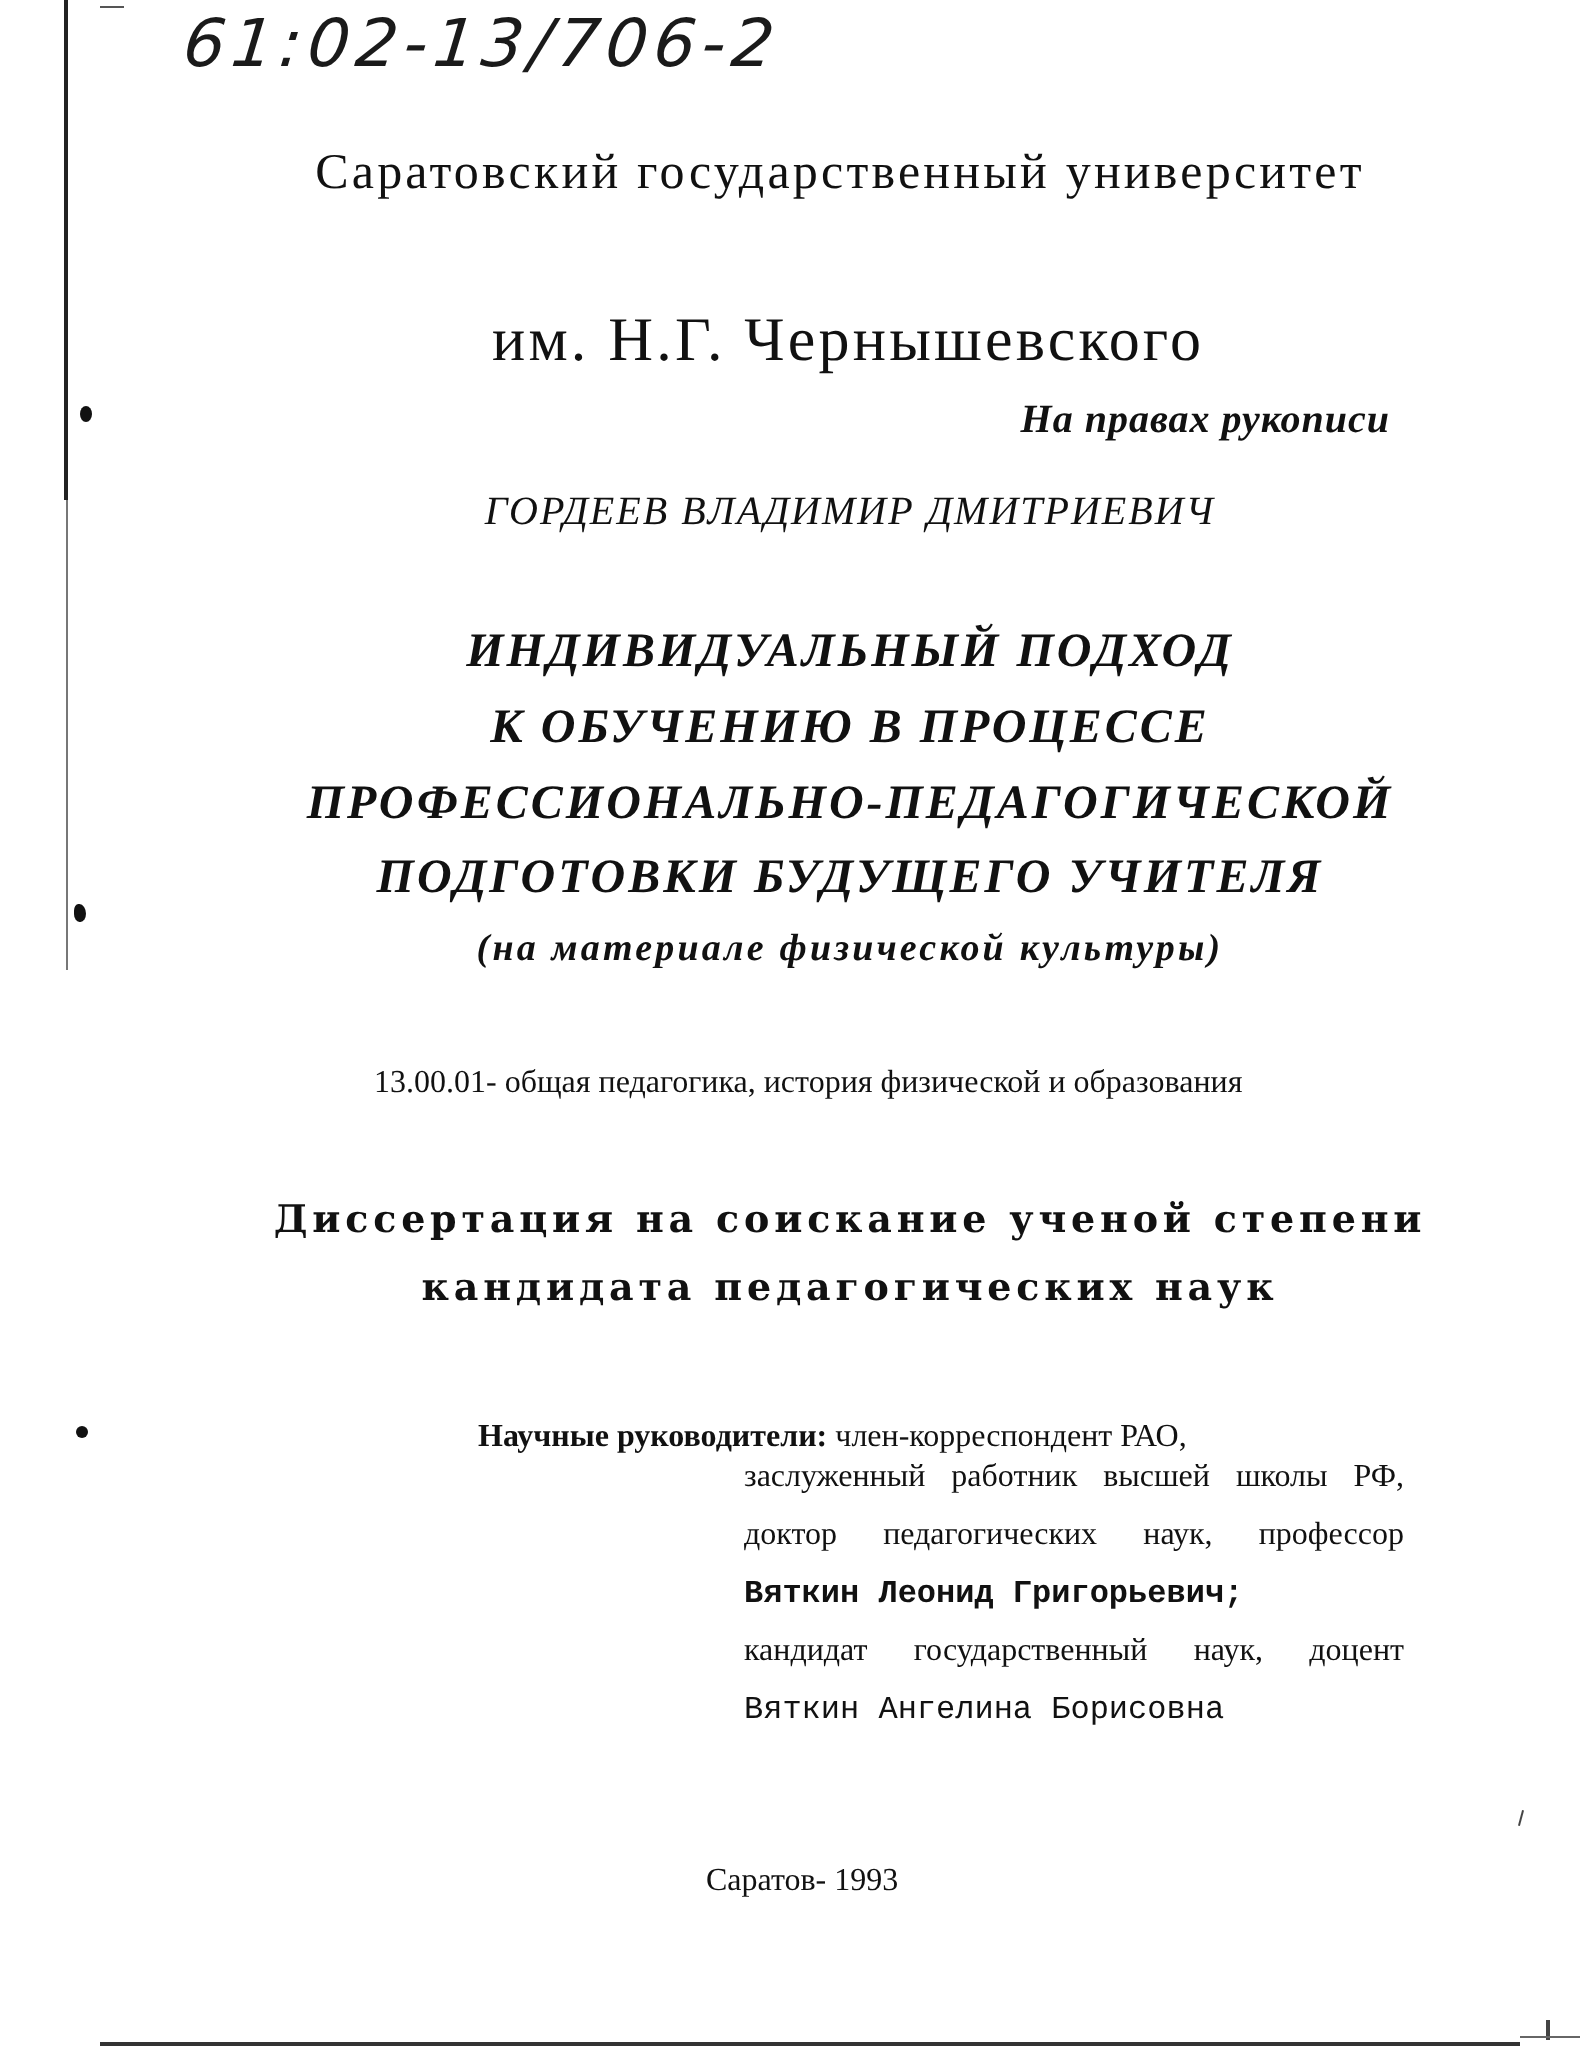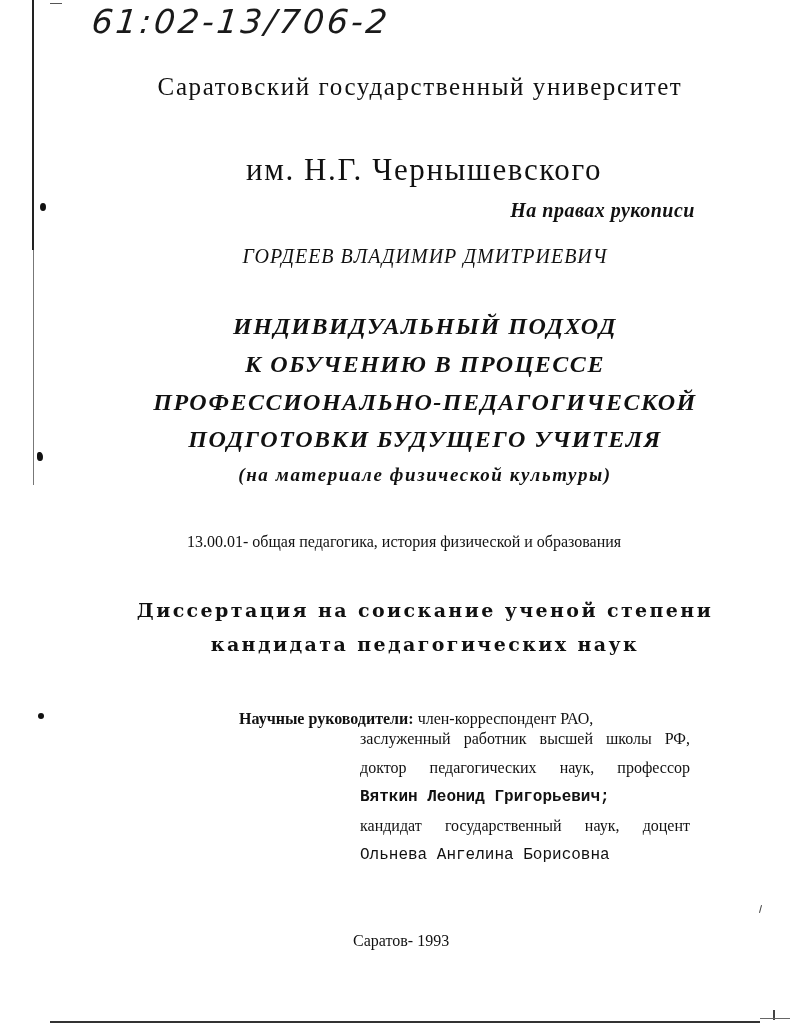--- a/index.html
+++ b/index.html
@@ -17,21 +17,21 @@
   .mark { background: #111; border-radius: 50%; }
   .univ1 { left: 0; width: 840px; top: 73px; text-align: center; font-size: 25px; letter-spacing: 1.6px; }
   .univ2 { left: 246px; top: 116px; font-size: 31px; letter-spacing: 1.6px; margin-top: 36px; }
   .rights { right: 100px; top: 199px; font-size: 20px; font-style: italic; font-weight: bold; letter-spacing: 0.5px; }
   .author { left: 0; width: 850px; top: 245px; text-align: center; font-size: 20px; font-style: italic; letter-spacing: 1px; }
   .title { left: 0; width: 850px; text-align: center; font-size: 24px; font-style: italic; font-weight: 900; letter-spacing: 1.5px; }
   .subtitle { left: 0; width: 850px; top: 464px; text-align: center; font-size: 19px; font-style: italic; font-weight: 900; letter-spacing: 1.6px; }
   .specialty { left: 187px; top: 533px; font-size: 16px; }
   .diss { left: 0; width: 850px; text-align: center; font-size: 19px; font-weight: bold; letter-spacing: 2.4px; font-family: "DejaVu Serif", serif; }
   .sup-row { font-size: 16px; line-height: 20px; }
-  .sup-block { left: 360px; width: 330px; text-align: justify; text-align-last: justify; }
+  .sup-block { left: 372px; width: 330px; text-align: justify; text-align-last: justify; }
   .sup-block.nojust { text-align-last: left; font-family: Liberation Mono, monospace; }
   .city { left: 353px; top: 932px; font-size: 16px; }
   .bottom-rule { left: 50px; top: 1021px; width: 710px; height: 2px; background: #333; }
   .bottom-rule2 { left: 760px; top: 1018px; width: 30px; height: 1px; background: #666; }
   .speck { background: #444; }
 </style>
 </head>
 <body>
 
 <div class="abs left-rule"></div>
@@ -64,18 +64,18 @@
 <div class="abs diss" style="top:633px;">кандидата педагогических наук</div>
 
 <div class="abs serif sup-row" style="left:239px;top:699px;margin-top:10px;">
   <b>Научные руководители:</b>
   <span>член-корреспондент РАО,</span>
 </div>
 <div class="abs serif sup-row sup-block" style="top:729px;">заслуженный работник высшей школы РФ,</div>
 <div class="abs serif sup-row sup-block" style="top:758px;">доктор педагогических наук, профессор</div>
 <div class="abs serif sup-row sup-block nojust" style="top:787px;font-weight:bold;">Вяткин Леонид Григорьевич;</div>
 <div class="abs serif sup-row sup-block" style="top:816px;">кандидат государственный наук, доцент</div>
-<div class="abs serif sup-row sup-block nojust" style="top:845px;">Ольнева Ангелина Борисовна</div>
+<div class="abs serif sup-row sup-block nojust" style="top:845px;">Вяткин Ангелина Борисовна</div>
 
 <div class="abs serif city">Саратов- 1993</div>
 
 <div class="abs bottom-rule"></div>
 <div class="abs bottom-rule2"></div>
 
 </body></html>

